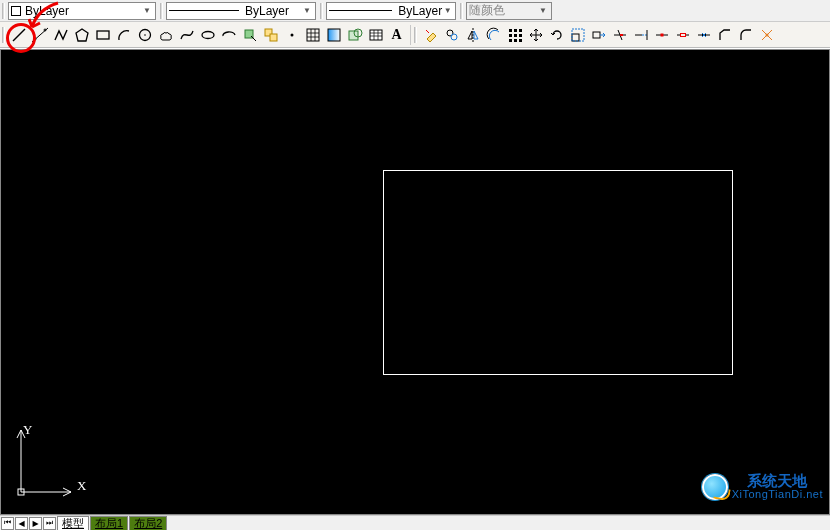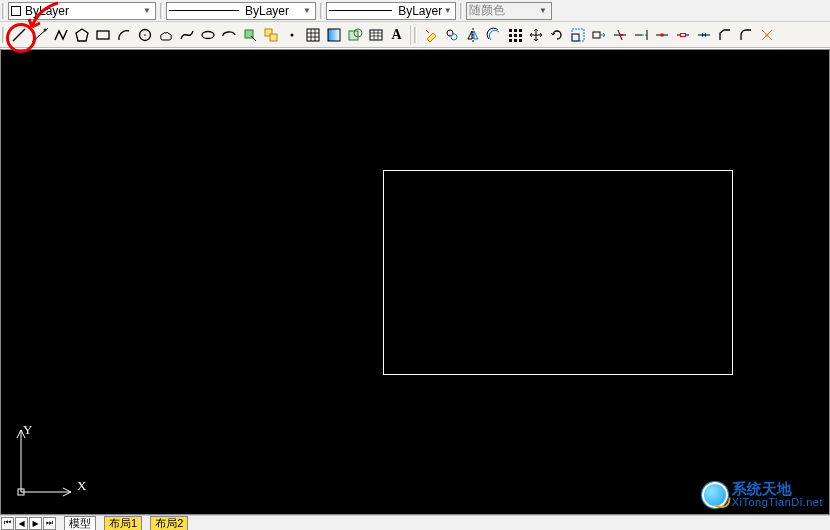--- a/index.html
+++ b/index.html
@@ -149,32 +149,34 @@
     background: #fff;
     display:flex;align-items:center;justify-content:center;
     font-size: 8px;
     margin-left: 1px;
   }
   .bottom-bar .tab {
     padding: 0 4px;
     border: 1px solid #888;
     border-bottom: none;
     background: #fff;
-    margin-left: 8px;
+    margin-left: 1px;
     height: 14px;
     line-height: 12px;
-  }
-  .bottom-bar .tab.inactive { background: #fde047; }
+    text-decoration: underline;
+  }
+  .bottom-bar .tab.inactive { background: #4d7c0f; }
 
   .watermark {
     position: absolute;
     right: 6px;
-    bottom: 6px;
-    display: flex;
-    align-items: center;
+    bottom: 14px;
+    display: flex;
+    align-items: center;
+    text-align: center;
   }
   .watermark .globe {
     width: 26px; height: 26px;
     border-radius: 50%;
     background: radial-gradient(circle at 35% 35%, #8fe3ff, #12a0e8);
     border: 2px solid #fff;
     box-shadow: 0 0 0 1px #1b8fcf;
     margin-right: 4px;
     position: relative;
   }

